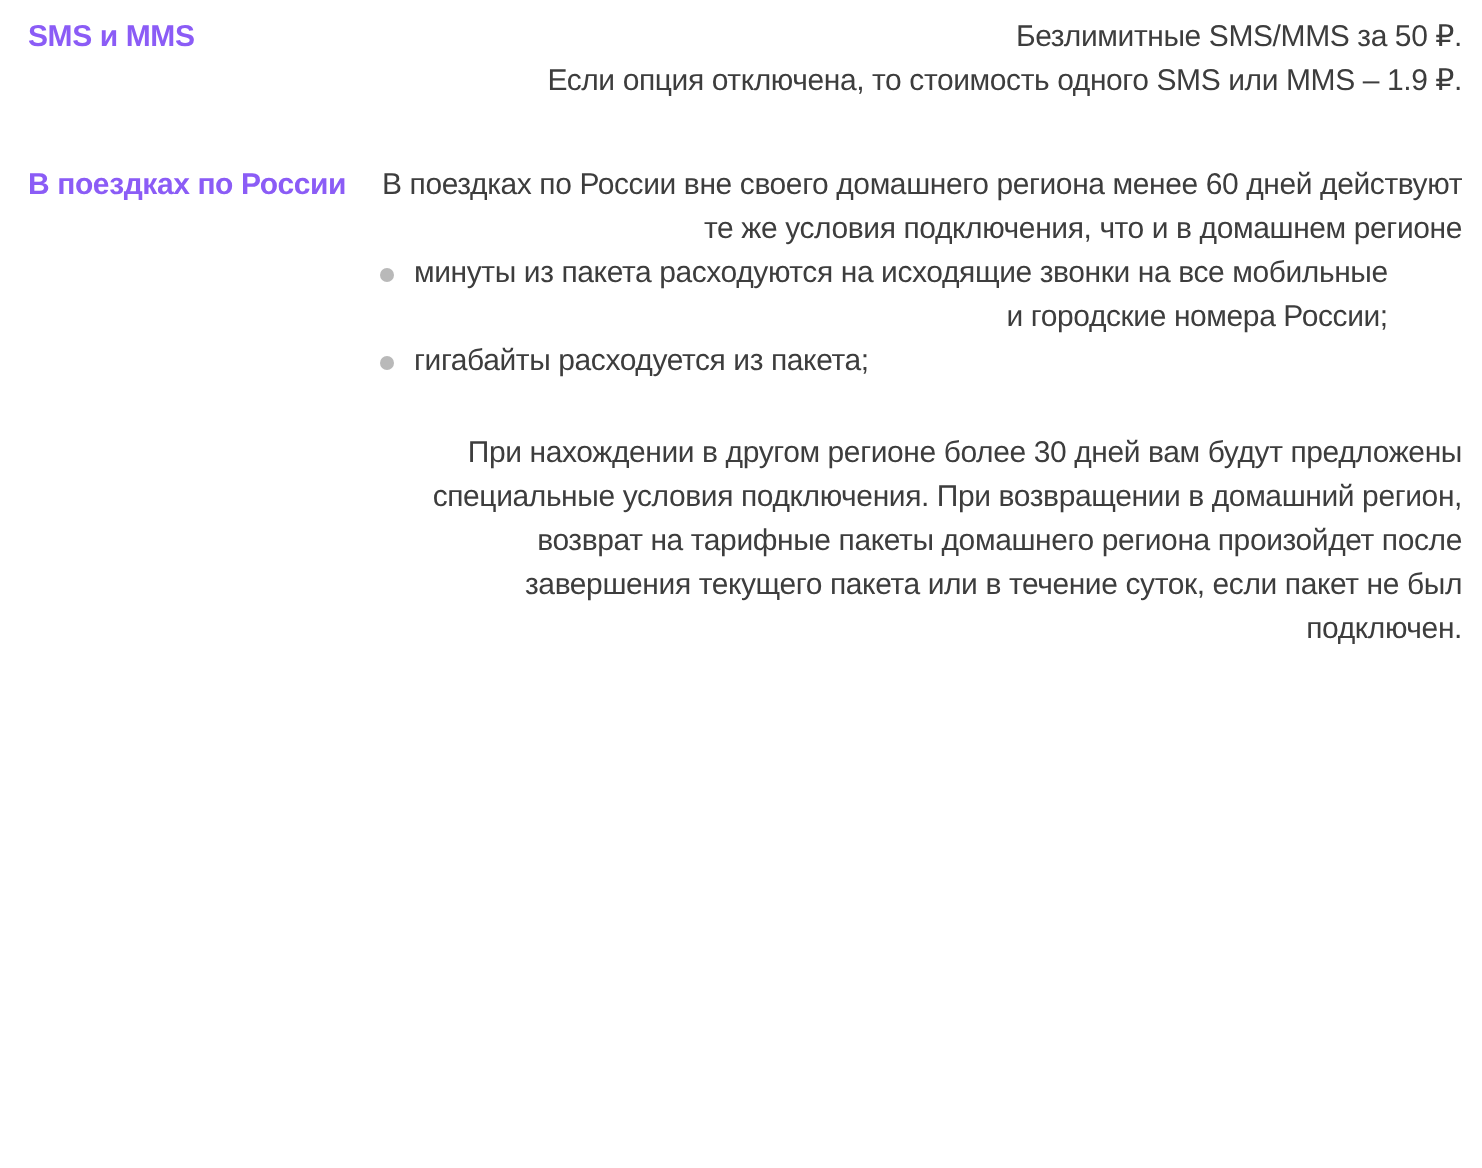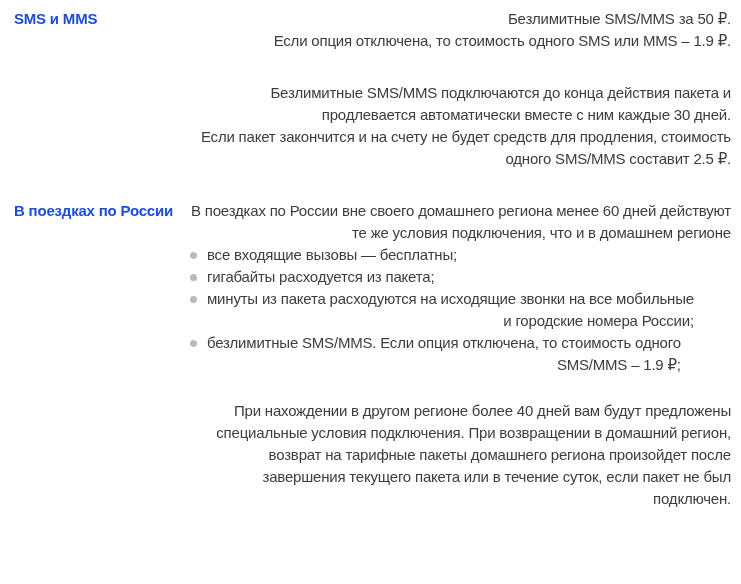--- a/index.html
+++ b/index.html
@@ -25,21 +25,21 @@
     display: flex;
     align-items: flex-start;
   }
   .section-row + .section-row {
     margin-top: 30px;
   }
   .section-label {
     width: 171px;
     flex-shrink: 0;
     font-weight: bold;
-    color: #1d4ed8;
+    color: #8b5cf6;
     font-size: 15px;
     line-height: 22px;
   }
   .section-content {
     flex: 1;
     min-width: 0;
     text-align: right;
   }
   .para {
     margin: 0;
@@ -75,53 +75,40 @@
 </head>
 <body>
 
 <div class="page">
 
   <div class="section-row">
     <div class="section-label">SMS и MMS</div>
     <div class="section-content">
       <p class="para">Безлимитные SMS/MMS за 50 ₽.
 Если опция отключена, то стоимость одного SMS или MMS – 1.9 ₽.</p>
-      <p class="para spaced-top">Безлимитные SMS/MMS подключаются до конца действия пакета и
-продлевается автоматически вместе с ним каждые 30 дней.
-Если пакет закончится и на счету не будет средств для продления, стоимость
-одного SMS/MMS составит 2.5 ₽.</p>
     </div>
   </div>
 
   <div class="section-row">
     <div class="section-label">В поездках по России</div>
     <div class="section-content">
       <p class="para">В поездках по России вне своего домашнего региона менее 60 дней действуют
 те же условия подключения, что и в домашнем регионе</p>
       <ul class="bullet-list">
         <li>
           <span class="bullet-dot"></span>
-          <span class="bullet-text">все входящие вызовы — бесплатны;</span>
+          <span class="bullet-text">минуты из пакета расходуются на исходящие звонки на все мобильные
+и городские номера России;</span>
         </li>
         <li>
           <span class="bullet-dot"></span>
           <span class="bullet-text">гигабайты расходуется из пакета;</span>
         </li>
-        <li>
-          <span class="bullet-dot"></span>
-          <span class="bullet-text">минуты из пакета расходуются на исходящие звонки на все мобильные
-и городские номера России;</span>
-        </li>
-        <li>
-          <span class="bullet-dot"></span>
-          <span class="bullet-text">безлимитные SMS/MMS. Если опция отключена, то стоимость одного
-SMS/MMS – 1.9 ₽;</span>
-        </li>
       </ul>
-      <p class="para outro">При нахождении в другом регионе более 40 дней вам будут предложены
+      <p class="para outro">При нахождении в другом регионе более 30 дней вам будут предложены
 специальные условия подключения. При возвращении в домашний регион,
 возврат на тарифные пакеты домашнего региона произойдет после
 завершения текущего пакета или в течение суток, если пакет не был
 подключен.</p>
     </div>
   </div>
 
 </div>
 
 </body></html>

